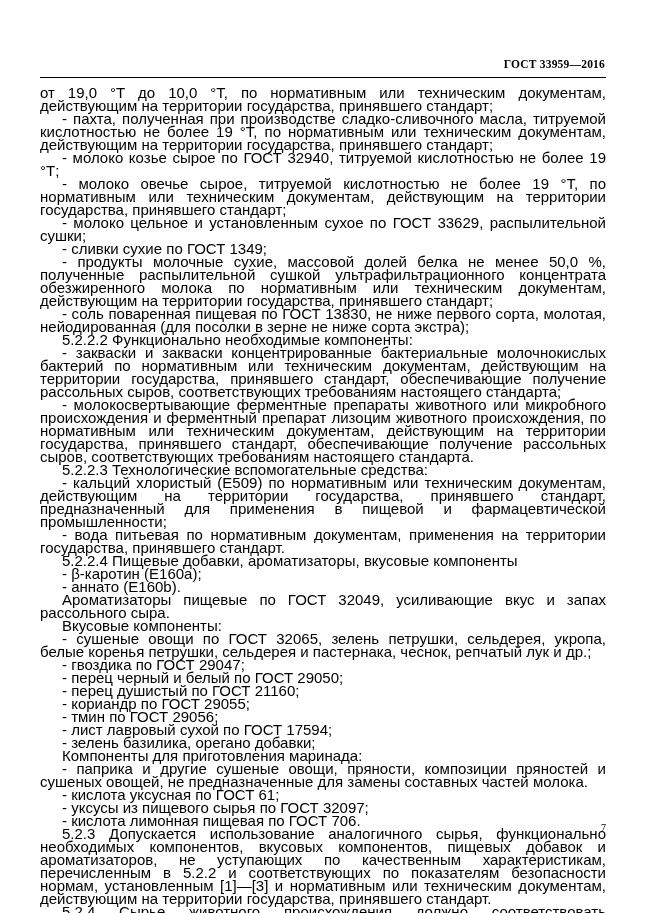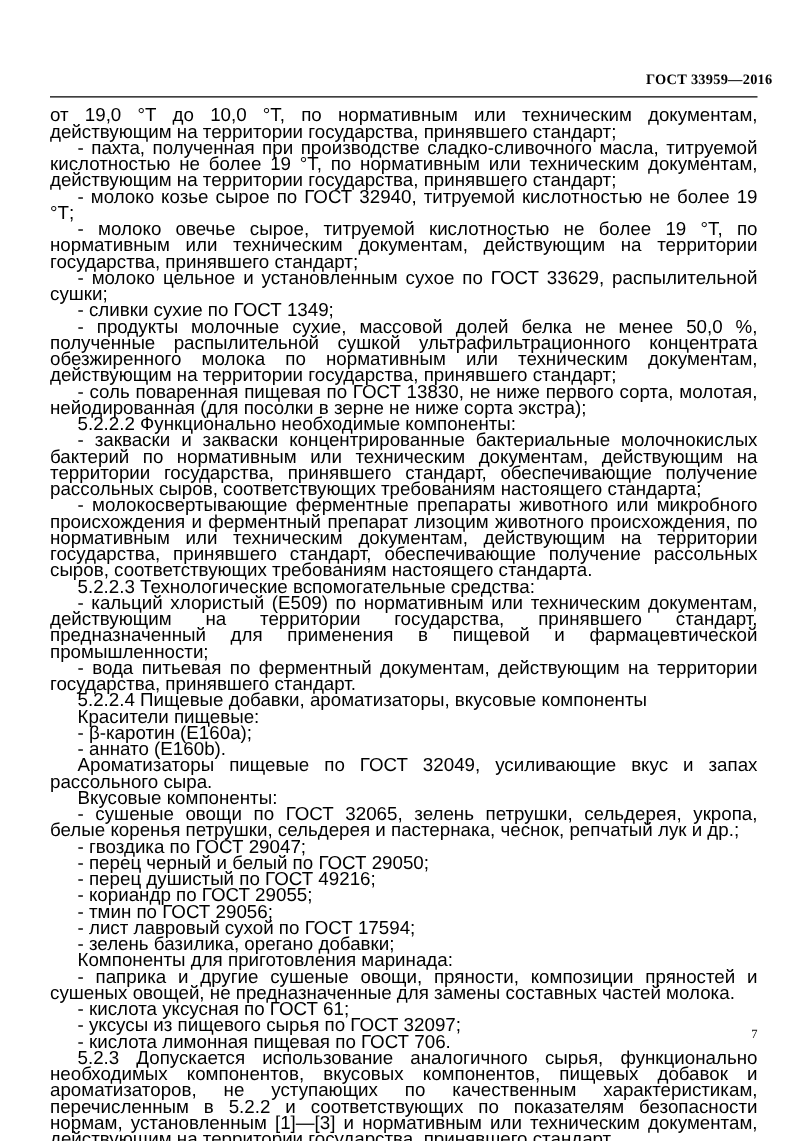--- a/index.html
+++ b/index.html
@@ -18,21 +18,21 @@
   .page {
     position: relative;
     width: 646px;
     height: 913px;
     box-sizing: border-box;
     padding: 0;
   }
   .header {
     position: absolute;
     top: 58px;
-    right: 28px;
+    right: 41px;
     font-size: 11.5px;
     font-weight: bold;
     letter-spacing: 0.2px;
     font-family: "Liberation Serif", serif;
   }
   .header-rule {
     position: absolute;
     top: 77px;
     left: 40px;
     right: 40px;
@@ -83,31 +83,30 @@
       <p class="p-indent">- молоко овечье сырое, титруемой кислотностью не более 19 °Т, по нормативным или техническим документам, действующим на территории государства, принявшего стандарт;</p>
       <p class="p-indent">- молоко цельное и установленным сухое по ГОСТ 33629, распылительной сушки;</p>
       <p class="p-indent">- сливки сухие по ГОСТ 1349;</p>
       <p class="p-indent">- продукты молочные сухие, массовой долей белка не менее 50,0 %, полученные распылительной сушкой ультрафильтрационного концентрата обезжиренного молока по нормативным или техническим документам, действующим на территории государства, принявшего стандарт;</p>
       <p class="p-indent">- соль поваренная пищевая по ГОСТ 13830, не ниже первого сорта, молотая, нейодированная (для посолки в зерне не ниже сорта экстра);</p>
       <p class="p-indent">5.2.2.2 Функционально необходимые компоненты:</p>
       <p class="p-indent">- закваски и заквaски концентрированные бактериальные молочнокислых бактерий по нормативным или техническим документам, действующим на территории государства, принявшего стандарт, обеспечивающие получение рассольных сыров, соответствующих требованиям настоящего стандарта;</p>
       <p class="p-indent">- молокосвертывающие ферментные препараты животного или микробного происхождения и ферментный препарат лизоцим животного происхождения, по нормативным или техническим документам, действующим на территории государства, принявшего стандарт, обеспечивающие получение рассольных сыров, соответствующих требованиям настоящего стандарта.</p>
       <p class="p-indent">5.2.2.3 Технологические вспомогательные средства:</p>
       <p class="p-indent">- кальций хлористый (Е509) по нормативным или техническим документам, действующим на территории государства, принявшего стандарт, предназначенный для применения в пищевой и фармацевтической промышленности;</p>
-      <p class="p-indent">- вода питьевая по ферментный документам, действующим на территории государства, принявшего стандарт.</p>
+      <p class="p-indent">- вода питьевая по нормативным документам, применения на территории государства, принявшего стандарт.</p>
       <p class="p-indent">5.2.2.4 Пищевые добавки, ароматизаторы, вкусовые компоненты</p>
-      <p class="p-indent">Красители пищевые:</p>
       <p class="p-indent">- β-каротин (Е160а);</p>
       <p class="p-indent">- аннато (Е160b).</p>
       <p class="p-indent">Ароматизаторы пищевые по ГОСТ 32049, усиливающие вкус и запах рассольного сыра.</p>
       <p class="p-indent">Вкусовые компоненты:</p>
       <p class="p-indent">- сушеные овощи по ГОСТ 32065, зелень петрушки, сельдерея, укропа, белые коренья петрушки, сельдерея и пастернака, чеснок, репчатый лук и др.;</p>
       <p class="p-indent">- гвоздика по ГОСТ 29047;</p>
       <p class="p-indent">- перец черный и белый по ГОСТ 29050;</p>
-      <p class="p-indent">- перец душистый по ГОСТ 49216;</p>
+      <p class="p-indent">- перец душистый по ГОСТ 21160;</p>
       <p class="p-indent">- кориандр по ГОСТ 29055;</p>
       <p class="p-indent">- тмин по ГОСТ 29056;</p>
       <p class="p-indent">- лист лавровый сухой по ГОСТ 17594;</p>
       <p class="p-indent">- зелень базилика, орегано добавки;</p>
       <p class="p-indent">Компоненты для приготовления маринада:</p>
       <p class="p-indent">- паприка и другие сушеные овощи, пряности, композиции пряностей и сушеных овощей, не предназначенные для замены составных частей молока.</p>
       <p class="p-indent">- кислота уксусная по ГОСТ 61;</p>
       <p class="p-indent">- уксусы из пищевого сырья по ГОСТ 32097;</p>
       <p class="p-indent">- кислота лимонная пищевая по ГОСТ 706.</p>
       <p class="p-indent">5.2.3 Допускается использование аналогичного сырья, функционально необходимых компонентов, вкусовых компонентов, пищевых добавок и ароматизаторов, не уступающих по качественным характеристикам, перечисленным в 5.2.2 и соответствующих по показателям безопасности нормам, установленным [1]—[3] и нормативным или техническим документам, действующим на территории государства, принявшего стандарт.</p>

